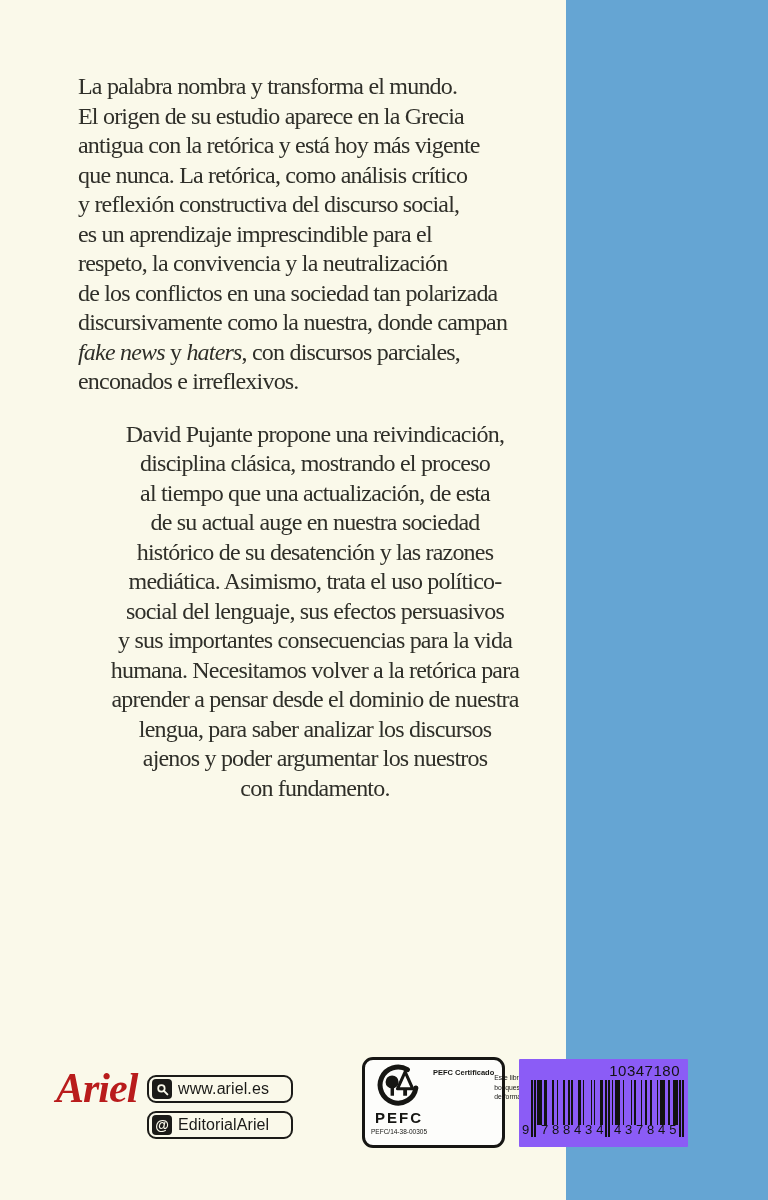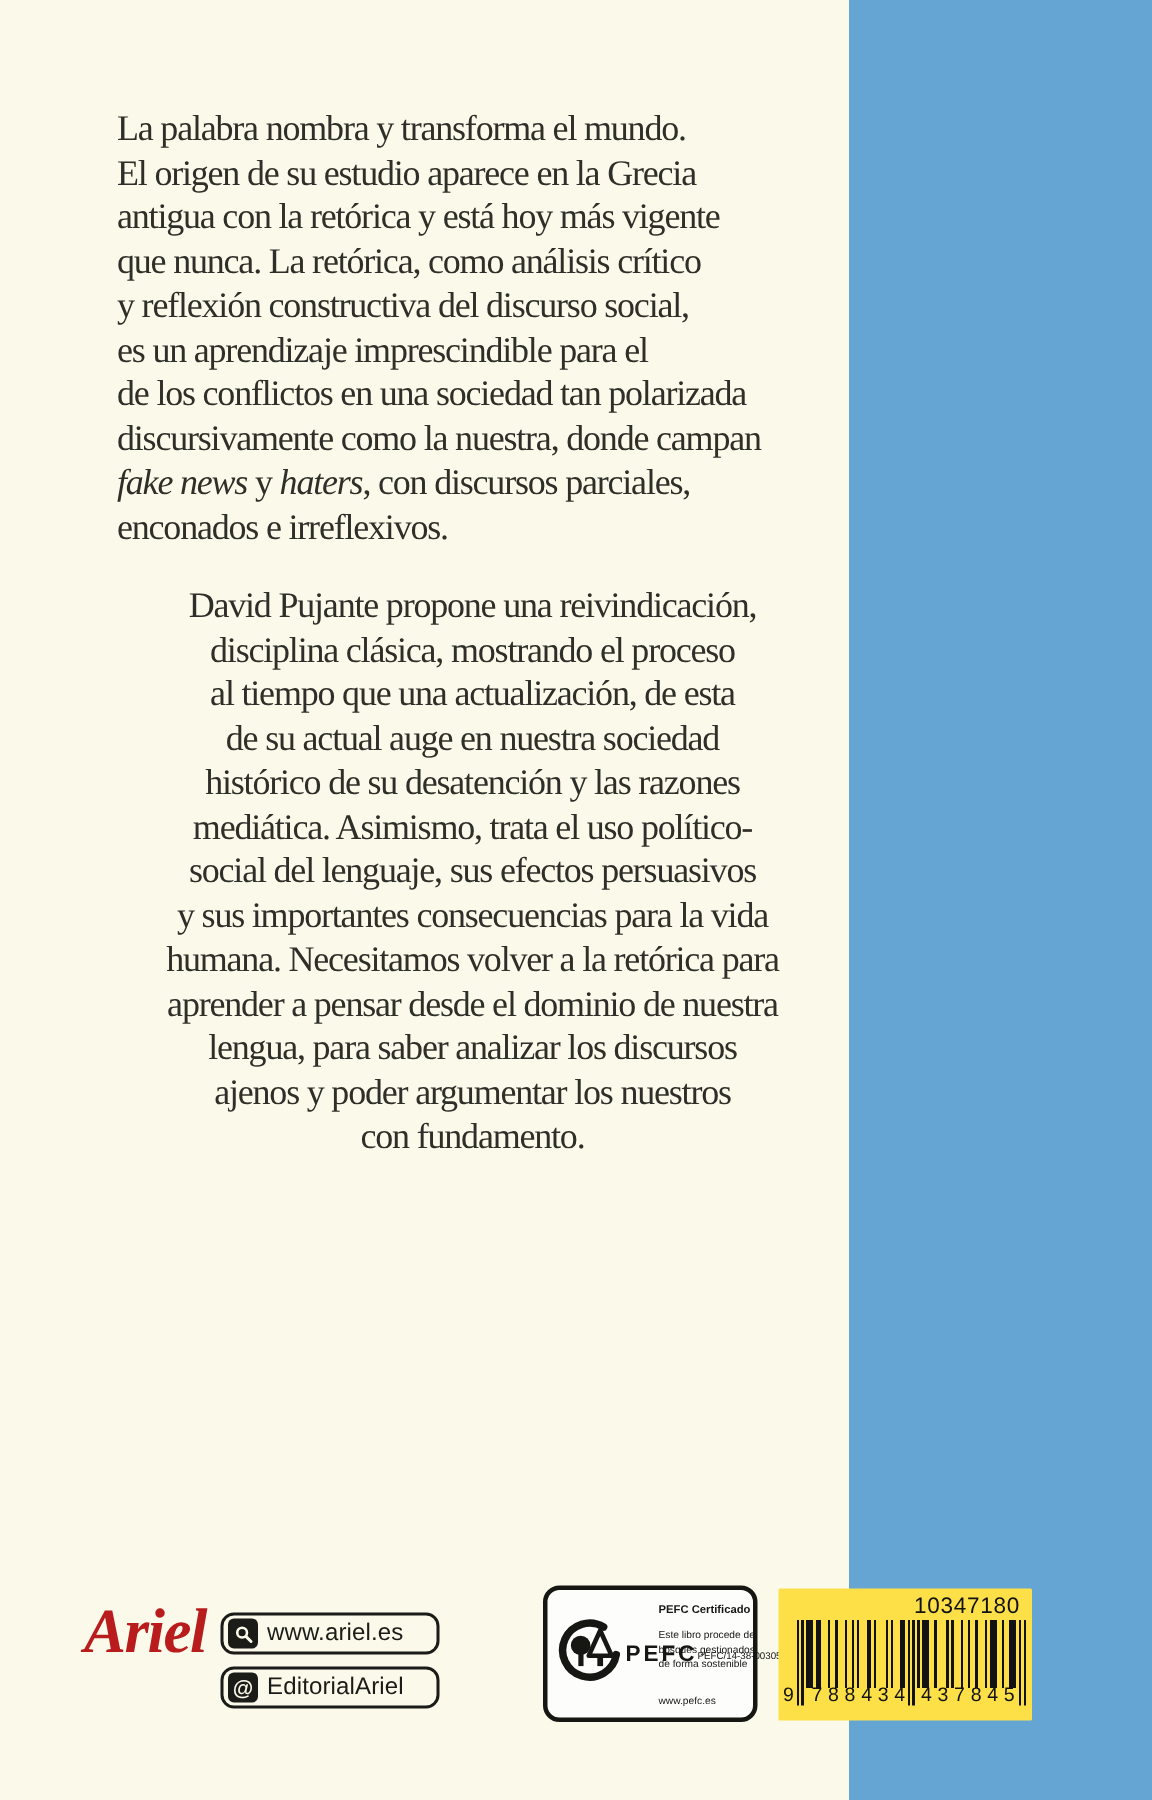--- a/index.html
+++ b/index.html
@@ -45,31 +45,31 @@
     font-size:16px;color:#1B1B18;letter-spacing:0.1px;white-space:nowrap;
   }
   
   .pefc{
     box-sizing:border-box;position:absolute;left:362px;top:1057px;
     width:143px;height:91px;background:#FDFDFB;
     border:3px solid #161613;border-radius:11px;
     display:flex;padding:4px 5px 4px 6px;
     font-family:"Liberation Sans",sans-serif;color:#161613;
   }
-  .pefc-left{width:62px;display:flex;align-items:center;}
+  .pefc-left{width:62px;display:flex;flex-direction:column;align-items:center;}
   .pefc-brand{font-size:15px;font-weight:bold;letter-spacing:2px;line-height:15px;margin-top:0;}
   .pefc-license{font-size:6.5px;margin-top:3px;white-space:nowrap;}
-  .pefc-right{flex:1;padding-left:6px;display:flex;flex-direction:column;}
+  .pefc-right{flex:1;padding-left:6px;display:flex;flex-direction:row;}
   .pefc-title{font-size:7.5px;font-weight:bold;margin-top:4px;white-space:nowrap;}
   .pefc-desc{font-size:6.8px;line-height:9.5px;margin-top:9px;width:66px;}
   .pefc-url{font-size:6.8px;margin-top:auto;margin-bottom:3px;}
   
   .barcode-box{
     position:absolute;left:519px;top:1059px;width:169px;height:88px;
-    background:#fde047;border-radius:1px;
+    background:#8b5cf6;border-radius:1px;
   }
   .bc-top{
     position:absolute;top:3px;right:8px;
     font-family:"Liberation Sans",sans-serif;font-size:15px;
     letter-spacing:0.5px;color:#121212;
   }
   .bc-svg{position:absolute;left:12px;top:21px;}
   .bc-d{
     position:absolute;top:64px;color:#121212;
     font-family:"Liberation Sans",sans-serif;font-size:13px;line-height:14px;
@@ -85,20 +85,21 @@
   <div class="stripe"></div>
 
   <div class="text-block" id="textBlock">
       <div class="para">
         <div class="line"><span>La palabra nombra y transforma el mundo.</span></div>
         <div class="line"><span>El origen de su estudio aparece en la Grecia</span></div>
         <div class="line"><span>antigua con la retórica y está hoy más vigente</span></div>
         <div class="line"><span>que nunca. La retórica, como análisis crítico</span></div>
         <div class="line"><span>y reflexión constructiva del discurso social,</span></div>
         <div class="line"><span>es un aprendizaje imprescindible para el</span></div>
+        <div class="line"><span>respeto, la convivencia y la neutralización</span></div>
         <div class="line"><span>de los conflictos en una sociedad tan polarizada</span></div>
         <div class="line"><span>discursivamente como la nuestra, donde campan</span></div>
         <div class="line"><em>fake news</em><span> y </span><em>haters</em><span>, con discursos parciales,</span></div>
         <div class="line"><span>enconados e irreflexivos.</span></div>
       </div>
       <div class="para">
         <div class="line"><span>David Pujante propone una reivindicación,</span></div>
         <div class="line"><span>disciplina clásica, mostrando el proceso</span></div>
         <div class="line"><span>al tiempo que una actualización, de esta</span></div>
         <div class="line"><span>de su actual auge en nuestra sociedad</span></div>

